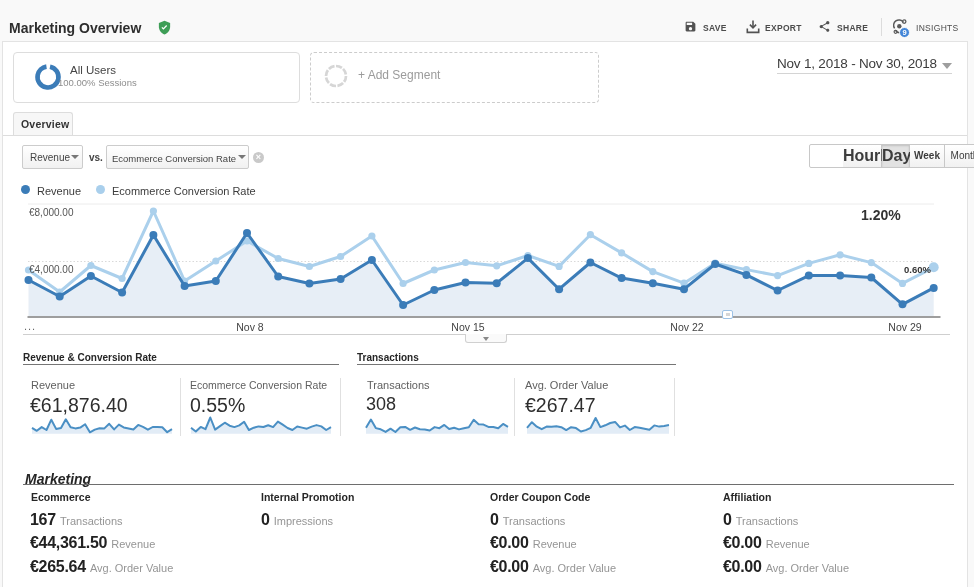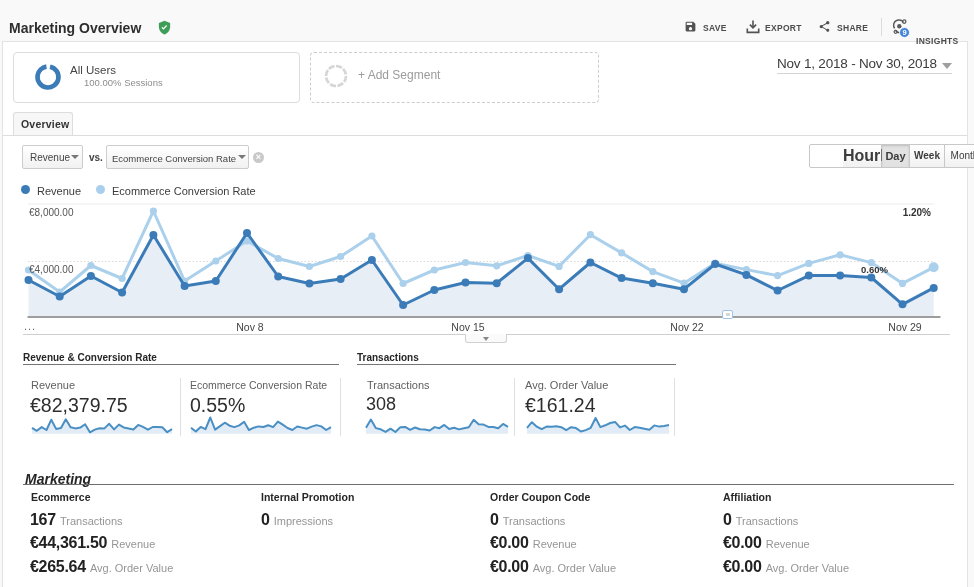--- a/index.html
+++ b/index.html
@@ -43,28 +43,28 @@
   <g stroke="#5a5a5a" fill="none" stroke-width="1.5">
     <path d="M10.3 3.2 A5.2 5.2 0 0 0 1.6 9.4"></path>
     <path d="M2.2 11.2 A5.2 5.2 0 0 0 10.9 11.5"></path>
   </g>
   <circle cx="6.3" cy="7.3" r="2.2" fill="#5a5a5a"></circle>
   <circle cx="11.2" cy="2.6" r="1.7" fill="none" stroke="#5a5a5a" stroke-width="1.3"></circle>
   <circle cx="2.6" cy="12.8" r="1.5" fill="none" stroke="#5a5a5a" stroke-width="1.2"></circle>
   <circle cx="11.5" cy="13.5" r="5" fill="#4386d8" stroke="#f9f9f9" stroke-width="1"></circle>
   <text x="11.5" y="16.2" font-size="7.5" font-weight="bold" fill="#fff" text-anchor="middle" font-family="Liberation Sans, sans-serif">9</text>
 </svg>
-<div class="a" style="left:916px;top:36px;font-size:8.5px;font-weight:bold;color:#4c4c4c;letter-spacing:0.3px;">INSIGHTS</div>
+<div class="a" style="left:916px;top:23px;font-size:8.5px;font-weight:normal;color:#4c4c4c;letter-spacing:0.3px;">INSIGHTS</div>
 
 <div class="a" style="left:13px;top:52px;width:287px;height:51px;background:#fff;border:1px solid #ddd;border-radius:4px;"></div>
 <svg class="a" style="left:34px;top:63px;" width="28" height="28" viewBox="0 0 28 28">
     <circle cx="14" cy="14" r="10.5" fill="none" stroke="#3b7cb8" stroke-width="4.6" stroke-dasharray="62 4" transform="rotate(-79 14 14)"></circle>
   </svg>
 <div class="a" style="left:70px;top:64px;font-size:11.5px;color:#444;">All Users</div>
-<div class="a" style="left:84px;top:76.5px;font-size:9.5px;color:#8d8d8d;">100.00% Sessions</div>
+<div class="a" style="left:58px;top:76.5px;font-size:9.5px;color:#8d8d8d;">100.00% Sessions</div>
 
 <div class="a" style="left:310px;top:52px;width:289px;height:51px;background:#fff;border:1px dashed #ccc;border-radius:4px;"></div>
 <svg class="a" style="left:324px;top:64px;" width="24" height="24" viewBox="0 0 24 24">
     <circle cx="12" cy="12" r="10" fill="none" stroke="#d6d6d6" stroke-width="2.7" stroke-dasharray="6.3 1.5"></circle>
   </svg>
 <div class="a" style="left:358px;top:68px;font-size:12px;color:#9b9b9b;">+ Add Segment</div>
 
 <div class="a" style="left:777px;top:56px;font-size:13.5px;letter-spacing:-0.2px;color:#3c3c3c;white-space:nowrap;">Nov 1, 2018 - Nov 30, 2018</div>
 <div class="a" style="left:942px;top:63px;width:0;height:0;border-left:5.5px solid transparent;border-right:5.5px solid transparent;border-top:6px solid #9e9e9e;"></div>
 <div class="a" style="left:777px;top:73px;width:175px;height:1px;background:#d4d4d4;"></div>
@@ -77,21 +77,21 @@
 <div class="a" style="left:30px;top:152px;font-size:10px;color:#444;">Revenue</div>
 <div class="a" style="left:71px;top:155px;width:0;height:0;border-left:4px solid transparent;border-right:4px solid transparent;border-top:4.5px solid #777;"></div>
 <div class="a" style="left:89px;top:152px;font-size:10px;font-weight:bold;color:#444;">vs.</div>
 <div class="a" style="left:106px;top:145px;width:143px;height:24px;background:linear-gradient(#fff,#f1f1f1);border:1px solid #ccc;border-radius:2px;"></div>
 <div class="a" style="left:112px;top:152.5px;font-size:9.5px;color:#444;">Ecommerce Conversion Rate</div>
 <div class="a" style="left:238px;top:155px;width:0;height:0;border-left:4px solid transparent;border-right:4px solid transparent;border-top:4.5px solid #777;"></div>
 <div class="a" style="left:253px;top:151.5px;width:11px;height:11px;border-radius:50%;background:#c9c9c9;color:#fff;font-size:9px;line-height:11px;text-align:center;font-weight:bold;">×</div>
 
 <div class="a" style="left:809px;top:144px;height:24px;display:flex;border:1px solid #c8c8c8;border-radius:2px;overflow:hidden;">
   <div style="width:39px;background:linear-gradient(#fff,#f1f1f1);border-right:1px solid #c8c8c8;font-size:16px;font-weight:bold;color:#3c3c3c;text-align:center;line-height:22px;margin-left:33px;">Hourly</div>
-  <div style="width:28px;background:#e2e2e2;box-shadow:inset 0 1px 2px rgba(0,0,0,0.15);border-right:1px solid #c8c8c8;font-size:11px;font-weight:bold;color:#3c3c3c;text-align:center;line-height:22px;">Day</div>
+  <div style="width:28px;background:#e2e2e2;box-shadow:inset 0 1px 2px rgba(0,0,0,0.15);border-right:1px solid #c8c8c8;font-size:16px;font-weight:bold;color:#3c3c3c;text-align:center;line-height:22px;">Day</div>
   <div style="width:35px;background:linear-gradient(#fff,#f1f1f1);border-right:1px solid #c8c8c8;font-size:10px;font-weight:bold;color:#3c3c3c;text-align:center;line-height:22px;">Week</div>
   <div style="width:39px;background:linear-gradient(#fff,#f1f1f1);font-size:10px;font-weight:normal;color:#3c3c3c;text-align:center;line-height:22px;">Month</div>
 </div>
 
 <div class="a" style="left:21px;top:185px;width:9px;height:9px;border-radius:50%;background:#3b7cb8;"></div>
 <div class="a" style="left:37px;top:184.5px;font-size:11px;color:#3c3c3c;">Revenue</div>
 <div class="a" style="left:95.5px;top:185px;width:9px;height:9px;border-radius:50%;background:#a9cfec;"></div>
 <div class="a" style="left:112px;top:184.5px;font-size:11px;color:#3c3c3c;">Ecommerce Conversion Rate</div>
 
 <svg class="a" style="left:0;top:196px;" width="974" height="150" viewBox="0 0 974 150">
@@ -162,48 +162,48 @@
       <circle cx="840.1" cy="79.6" r="4"></circle>
       <circle cx="871.3" cy="81.5" r="4"></circle>
       <circle cx="902.5" cy="108.3" r="4"></circle>
       <circle cx="933.7" cy="91.9" r="4"></circle>
     </g>
   <rect x="27.5" y="120" width="913" height="2" fill="#9e9e9e"></rect>
 </svg>
 
 <div class="a" style="left:29px;top:207px;font-size:10px;color:#555;">€8,000.00</div>
 <div class="a" style="left:29px;top:264px;font-size:10px;color:#555;">€4,000.00</div>
-<div class="a" style="left:861px;top:207px;width:70px;text-align:right;font-size:10px;font-weight:bold;color:#333;">1.20%</div>
-<div class="a" style="left:861px;top:264px;width:70px;font-size:9.5px;font-weight:bold;color:#333;">0.60%</div>
+<div class="a" style="left:861px;top:207px;width:70px;text-align:left;font-size:14px;font-weight:bold;color:#333;">1.20%</div>
+<div class="a" style="left:861px;top:264px;width:70px;text-align:right;font-size:9.5px;font-weight:bold;color:#333;">0.60%</div>
 
 <div class="a" style="left:24px;top:320px;font-size:11px;color:#666;letter-spacing:1px;">...</div>
 <div class="a" style="left:215px;top:321px;width:70px;text-align:center;font-size:10.5px;color:#444;">Nov 8</div>
 <div class="a" style="left:433px;top:321px;width:70px;text-align:center;font-size:10.5px;color:#444;">Nov 15</div>
 <div class="a" style="left:652px;top:321px;width:70px;text-align:center;font-size:10.5px;color:#444;">Nov 22</div>
 <div class="a" style="left:870px;top:321px;width:70px;text-align:center;font-size:10.5px;color:#444;">Nov 29</div>
 <div class="a" style="left:23px;top:334px;width:927px;height:1px;background:#cfcfcf;"></div>
 <div class="a" style="left:465px;top:334px;width:42px;height:9px;background:#fafafa;border:1px solid #d0d0d0;border-top:none;border-radius:0 0 3px 3px;"></div>
 <div class="a" style="left:483px;top:337px;width:0;height:0;border-left:3.5px solid transparent;border-right:3.5px solid transparent;border-top:4px solid #888;"></div>
 
 <div class="a" style="left:722px;top:310px;width:11px;height:9px;background:#fff;border:1px solid #9dc2e6;border-radius:2px;"></div>
 <div class="a" style="left:725.5px;top:312.5px;width:4px;height:3px;background:#d6d6d6;"></div>
 
 <div class="a" style="left:23px;top:352px;font-size:10px;font-weight:bold;color:#262626;">Revenue &amp; Conversion Rate</div>
 <div class="a" style="left:23px;top:364px;width:316px;height:1px;background:#757575;"></div>
 <div class="a" style="left:357px;top:352px;font-size:10px;font-weight:bold;color:#262626;">Transactions</div>
 <div class="a" style="left:357px;top:364px;width:319px;height:1px;background:#757575;"></div>
 
 <div class="a" style="left:31px;top:378.5px;font-size:11px;color:#5f5f5f;">Revenue</div>
-<div class="a" style="left:30px;top:393.5px;font-size:19.5px;color:#2e2e2e;">€82,379.75</div>
+<div class="a" style="left:30px;top:393.5px;font-size:19.5px;color:#2e2e2e;">€61,876.40</div>
 <div class="a" style="left:190px;top:378.5px;font-size:10.5px;color:#5f5f5f;">Ecommerce Conversion Rate</div>
 <div class="a" style="left:190px;top:393.5px;font-size:19.5px;color:#2e2e2e;">0.55%</div>
 <div class="a" style="left:367px;top:378.5px;font-size:11px;color:#5f5f5f;">Transactions</div>
 <div class="a" style="left:366px;top:393.5px;font-size:18px;color:#2e2e2e;">308</div>
 <div class="a" style="left:525px;top:378.5px;font-size:11px;color:#5f5f5f;">Avg. Order Value</div>
-<div class="a" style="left:525px;top:393.5px;font-size:19.5px;color:#2e2e2e;">€161.24</div>
+<div class="a" style="left:525px;top:393.5px;font-size:19.5px;color:#2e2e2e;">€267.47</div>
 
 <div class="a" style="left:180px;top:378px;width:1px;height:58px;background:#e0e0e0;"></div>
 <div class="a" style="left:340px;top:378px;width:1px;height:58px;background:#e0e0e0;"></div>
 <div class="a" style="left:514px;top:378px;width:1px;height:58px;background:#e0e0e0;"></div>
 <div class="a" style="left:674px;top:378px;width:1px;height:58px;background:#e0e0e0;"></div>
 
 <svg class="a" style="left:0;top:410px;" width="700" height="30" viewBox="0 0 700 30">
   <polygon points="32.0,17.8 36.8,20.8 41.7,17.1 46.5,20.0 51.3,9.7 56.1,18.9 61.0,18.0 65.8,9.3 70.6,17.2 75.4,18.4 80.3,17.6 85.1,14.2 89.9,22.3 94.8,19.6 99.6,18.2 104.4,18.4 109.2,13.8 114.1,19.4 118.9,14.6 123.7,17.4 128.6,18.4 133.4,19.4 138.2,14.9 143.0,16.9 147.9,19.7 152.7,17.0 157.5,17.0 162.3,17.3 167.2,22.2 172.0,19.2 172.0,23.7 32.0,23.7" fill="#e2ecf6"></polygon>
   <polyline points="32.0,17.8 36.8,20.8 41.7,17.1 46.5,20.0 51.3,9.7 56.1,18.9 61.0,18.0 65.8,9.3 70.6,17.2 75.4,18.4 80.3,17.6 85.1,14.2 89.9,22.3 94.8,19.6 99.6,18.2 104.4,18.4 109.2,13.8 114.1,19.4 118.9,14.6 123.7,17.4 128.6,18.4 133.4,19.4 138.2,14.9 143.0,16.9 147.9,19.7 152.7,17.0 157.5,17.0 162.3,17.3 167.2,22.2 172.0,19.2" fill="none" stroke="#4a8fc4" stroke-width="2" stroke-linejoin="round"></polyline>
   <polygon points="191.0,17.7 195.8,21.5 200.7,16.9 205.5,19.2 210.3,7.5 215.1,19.6 220.0,16.1 224.8,12.7 229.6,15.7 234.4,17.1 239.3,15.4 244.1,11.8 248.9,20.0 253.8,17.7 258.6,16.4 263.4,17.0 268.2,15.2 273.1,17.1 277.9,11.6 282.7,14.7 287.6,18.0 292.4,20.0 297.2,16.5 302.0,17.6 306.9,18.7 311.7,16.6 316.5,15.1 321.3,16.4 326.2,20.0 331.0,17.2 331.0,23.7 191.0,23.7" fill="#e2ecf6"></polygon>

